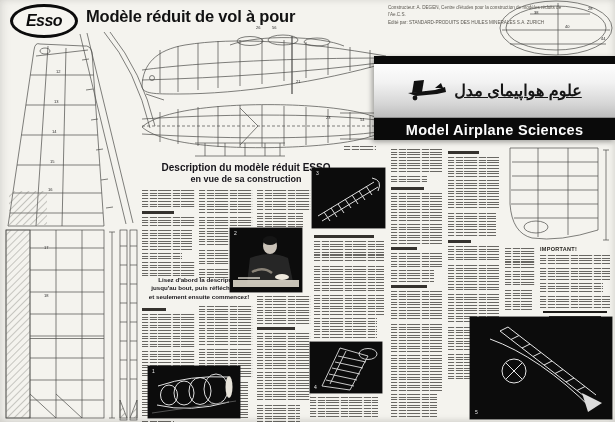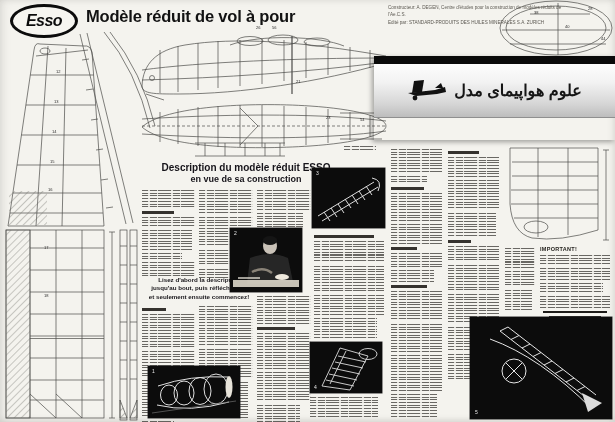--- a/index.html
+++ b/index.html
@@ -17,21 +17,21 @@
   .w95{width:95%}.w90{width:90%}.w85{width:85%}.w80{width:80%}.w75{width:75%}.w70{width:70%}.w60{width:60%}
   .hbar{height:2.5px;background:#35322e;margin:2px 0 3.5px 0;}
   .dim{position:absolute;font-size:4px;color:#2a2a2a;line-height:1;}
   .photo{position:absolute;background:#0c0c0c;box-shadow:0 0 0 .5px #2a2a2a;}
   .photo .lbl{position:absolute;color:#e8e8e8;font-size:5px;line-height:1;}
   .bb{height:2.5px;background:#1d1b18;margin:2.5px auto;}
   .banner{position:absolute;left:374px;top:56px;width:241px;height:84px;box-shadow:-2px 2px 5px rgba(0,0,0,.35);}
   .banner-topbar{height:8px;background:#0a0a0a;}
   .banner-mid{height:53px;background:linear-gradient(180deg,#fdfdfd 0%,#f2f2f2 35%,#d6d6d6 75%,#bdbdbd 100%);
               display:flex;align-items:center;justify-content:center;gap:7px;}
-  .banner-fa{font-size:16px;font-weight:bold;color:#151515;direction:rtl;letter-spacing:.5px;}
+  .banner-fa{font-size:16px;font-weight:bold;color:#151515;direction:rtl;letter-spacing:.5px;text-decoration:underline;}
   .banner-line{height:1px;background:#8f8f8f;}
   .banner-botbar{height:22px;background:#0a0a0a;display:flex;align-items:center;justify-content:center;}
   .banner-en{color:#fafafa;font-weight:bold;font-size:15px;letter-spacing:.3px;transform:scaleX(.97);white-space:nowrap;}
   .esso{position:absolute;left:10px;top:4px;width:62px;height:28px;border:3.5px solid #0b0b0b;border-radius:50%;
         background:#f6f5f0;display:flex;align-items:center;justify-content:center;}
   .esso span{font-weight:bold;font-style:italic;font-size:16px;color:#0b0b0b;letter-spacing:-.5px;}
   .title{position:absolute;left:86px;top:7px;font-size:16.5px;font-weight:bold;color:#121212;letter-spacing:-.2px;white-space:nowrap;}
   .credits{position:absolute;left:388px;top:4px;width:185px;font-size:4.6px;color:#5a5750;line-height:1.6;}
   .art-heading{position:absolute;left:156px;top:162px;width:180px;text-align:center;color:#16141a;font-weight:bold;}
   .art-heading .l1{font-size:10px;line-height:1.15;}
@@ -434,15 +434,18 @@
           <path d="M7,2 L17,1 L15,13 L5,14 Z"></path>
           <path d="M1,14 L28,11 L38,8 L39,13 L30,15 L9,17 Z"></path>
           <path d="M28,9 L34,4 L36,9 Z"></path>
           <circle cx="8" cy="19" r="2.4"></circle>
           <rect x="18" y="12" width="8" height="2.4"></rect>
         </g>
       </svg>
       <span class="banner-fa">علوم هواپیمای مدل</span>
     </div>
     <div class="banner-line"></div>
+    <div class="banner-botbar">
+      <span class="banner-en">Model Airplane Sciences</span>
+    </div>
   </div>
 
 </div>
 
 </body></html>

